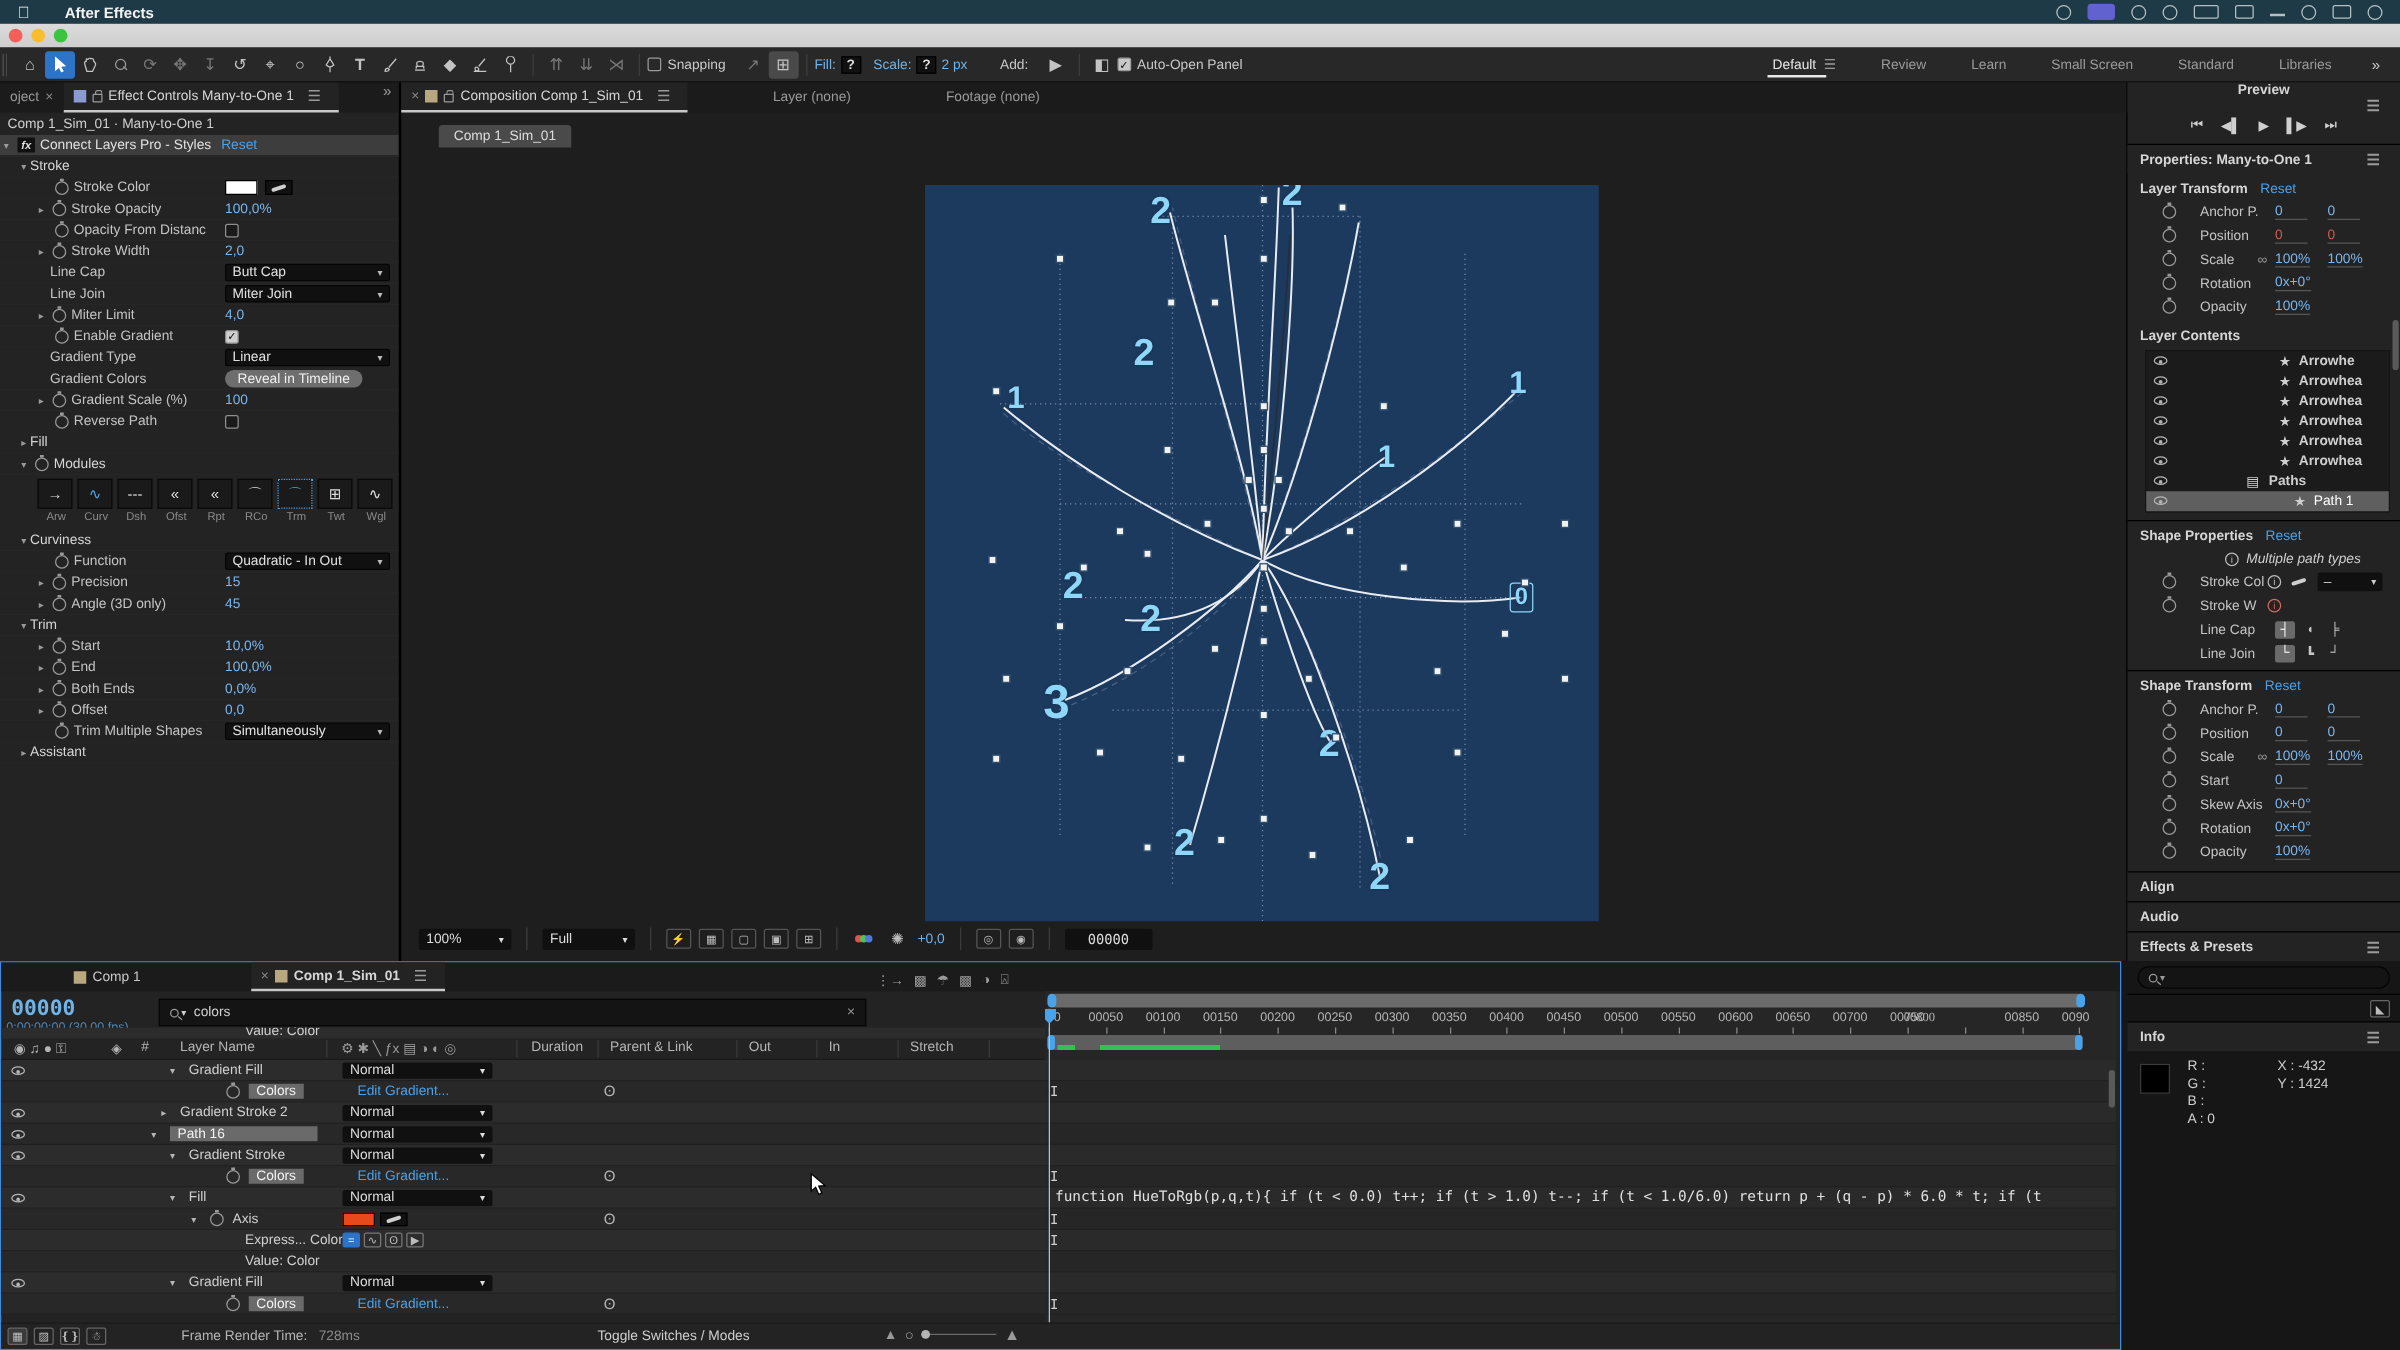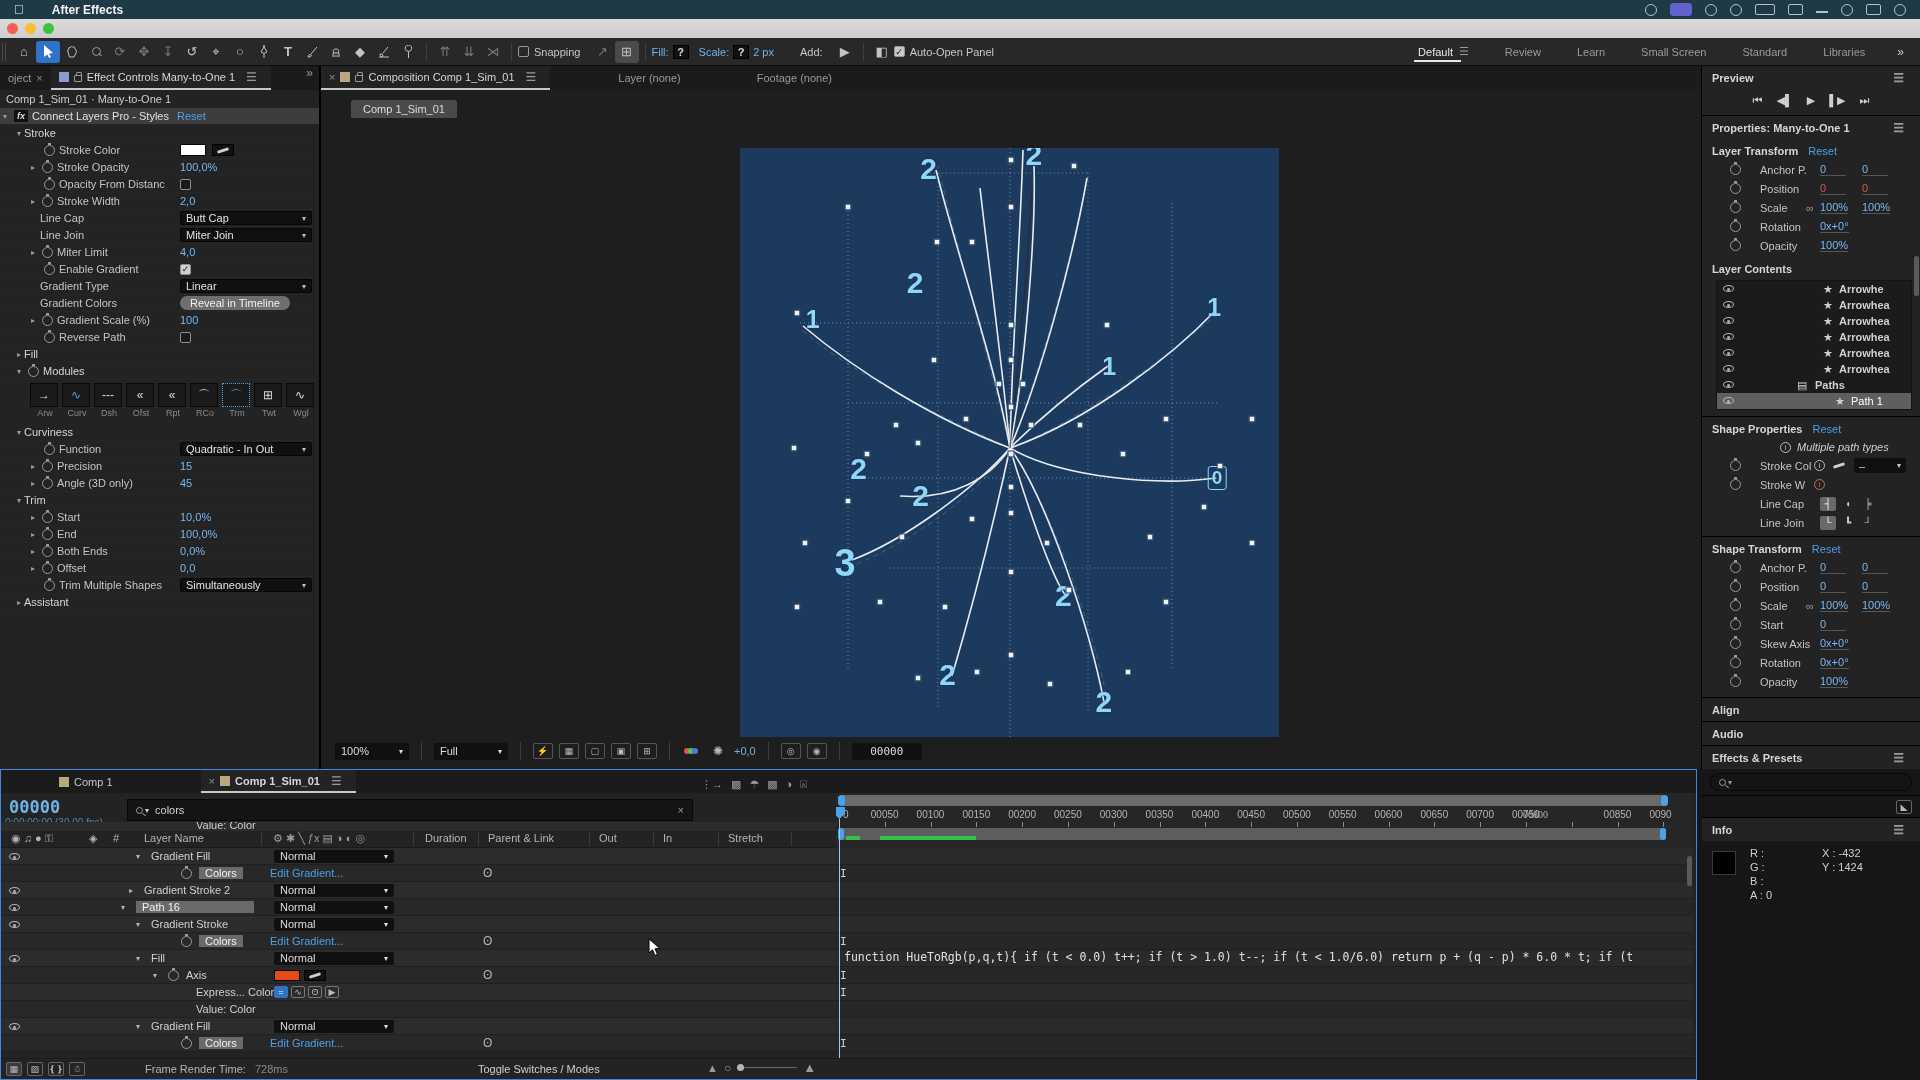--- a/index.html
+++ b/index.html
@@ -185,21 +185,21 @@
   .trow { height:17px; position:relative; border-bottom:1px solid #202020; background:#2c2c2c; display:flex; align-items:center; }
   .trow.dim { background:#282828; }
   .trow .eyebox { position:absolute; left:8px; top:5px; }
   .trow .tw { position:absolute; color:#b5b5b5; font-size:8px; }
   .trow .nm { position:absolute; color:#d0d0d0; white-space:nowrap; }
   .trow .nm.chip { background:#6a6a6a; color:#f2f2f2; padding:0 6px; }
   .trow .sw-ico { position:absolute; margin:0; }
   .trow .mode { position:absolute; left:273px; width:120px; height:13px; background:#101010; border-radius:2px;
     color:#ddd; display:flex; align-items:center; padding:0 6px; }
   .trow .mode .car { margin-left:auto; font-size:8px; }
-  .trow .elink { position:absolute; left:269px; color:#4ba0e8;text-align:right; }
+  .trow .elink { position:absolute; left:285px; color:#4ba0e8;text-align:right; }
   .trow .spiral { position:absolute; left:482px; color:#b5b5b5; font-size:12px; }
   .trow .cswatch { position:absolute; left:273px; width:26px; height:11px; border:1px solid #000; }
   .trow .cdrop { position:absolute; left:303px; width:22px; height:11px; background:#111; border:1px solid #000; }
   .trow .cdrop::before { content:""; display:block; margin:3px 4px; width:12px; height:3px; background:#cfcfcf; transform:rotate(-18deg); border-radius:2px; }
   .exico { position:absolute; display:flex; gap:3px; left:273px; }
   .exico i { width:14px; height:12px; border:1px solid #777; border-radius:2px; font-style:normal; font-size:9px;
     color:#bbb; display:flex; align-items:center; justify-content:center; }
   .exico i.on { background:#2d73c8; border-color:#2d73c8; color:#fff; }
 
   
@@ -733,21 +733,21 @@
         <span class="tblue">+0,0</span>
         <span class="tsep"></span>
         <span class="vico">◎</span>
         <span class="vico">◉</span>
         <span class="tsep"></span>
         <span class="vtc">00000</span>
       </div>
     </div>
 
     <div id="right-col">
-      <div class="rpanel-h" style="border-top:none;">
+      <div class="rpanel-h" style="border-top:none;flex-direction:column;">
         <span>Preview</span>
         <span class="hamb">☰</span>
       </div>
       <div id="transport">
         <span>⏮</span>
         <span>◀▌</span>
         <span>▶</span>
         <span>▌▶</span>
         <span>⏭</span>
       </div>

